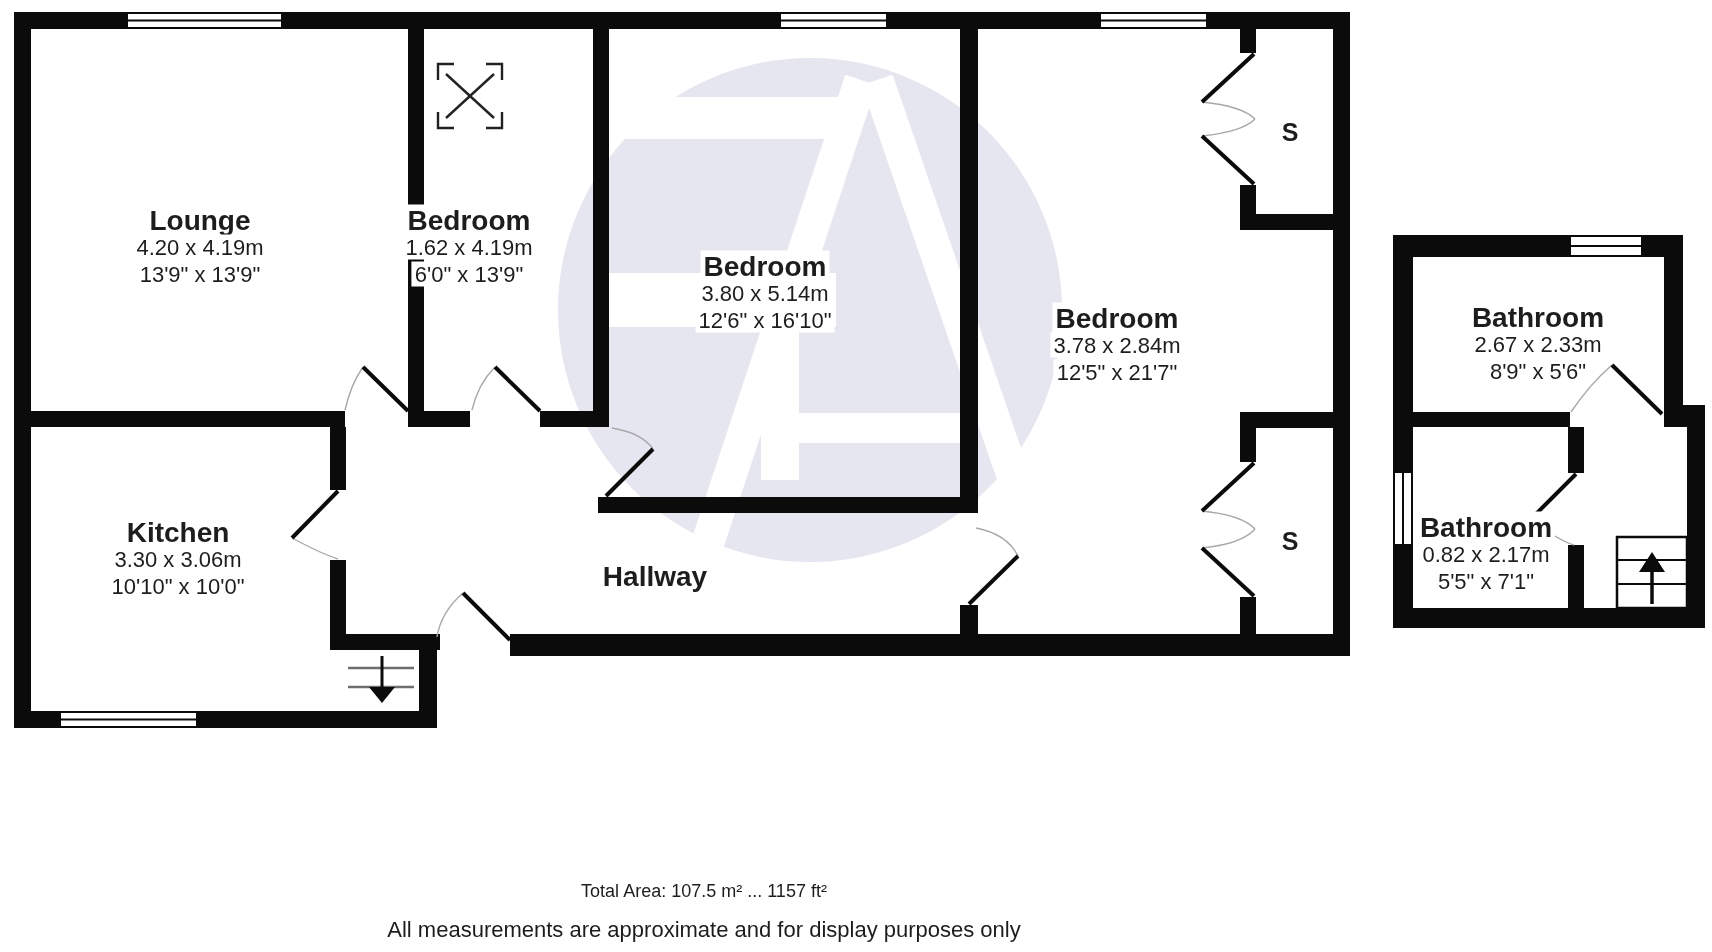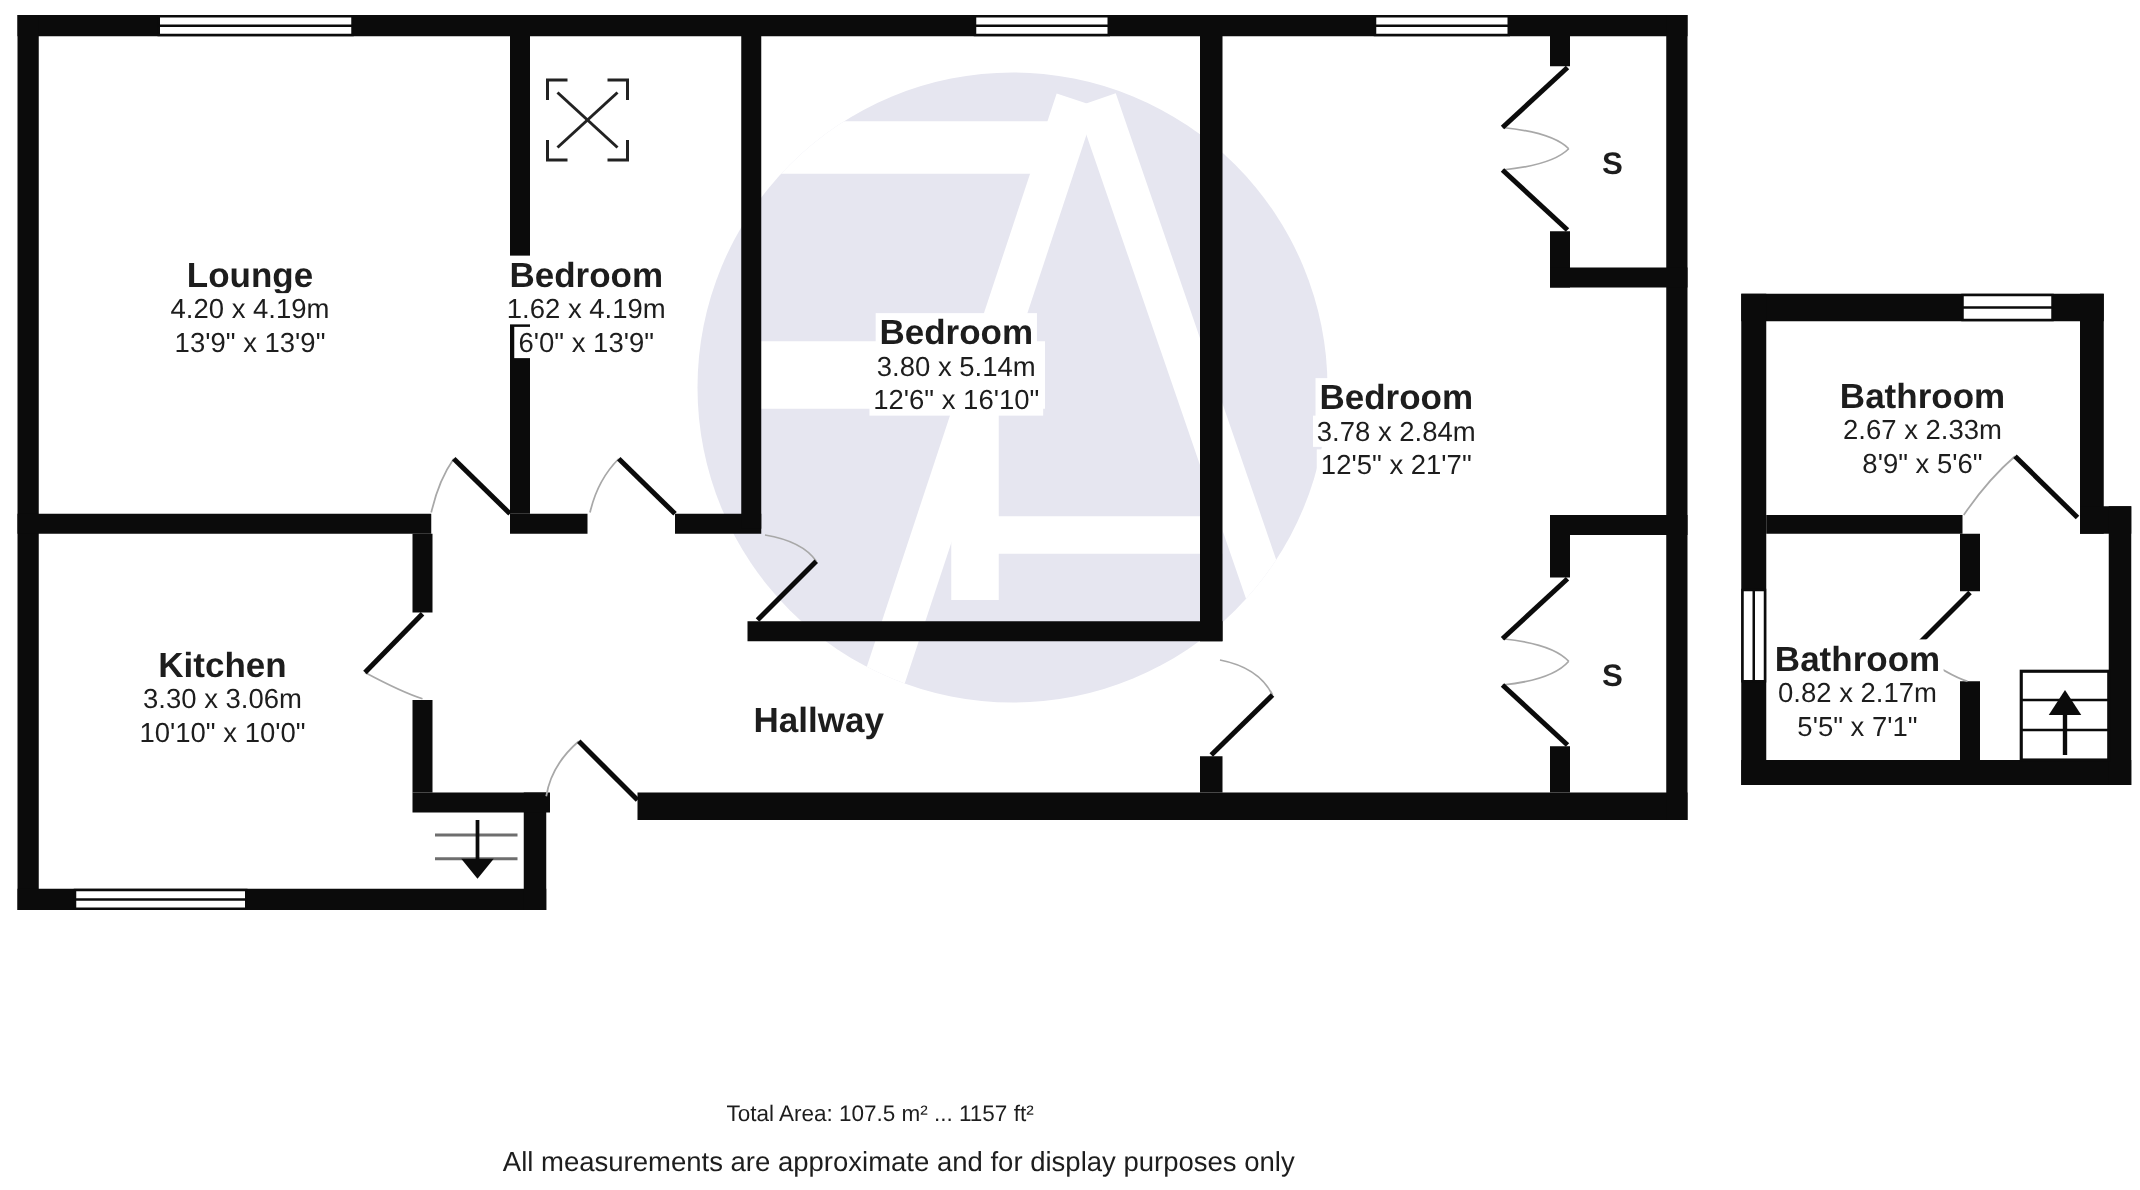--- a/index.html
+++ b/index.html
@@ -6,21 +6,21 @@
   body{font-family:"Liberation Sans", sans-serif;color:#1d1d1d;}
   .plan{position:relative;width:1712px;height:952px;background:#ffffff;overflow:hidden;}
   .plan svg{position:absolute;left:0;top:0;}
   .room-label{position:absolute;transform:translate(-50%,-50%);text-align:center;white-space:nowrap;}
   .room-label .name{font-weight:bold;font-size:28px;line-height:27px;}
   .room-label .dim{font-size:22px;line-height:27px;}
   .room-label span{background:#ffffff;padding:0 3px;}
   .s-label{position:absolute;transform:translate(-50%,-50%);font-weight:bold;font-size:25px;}
   .footer-line{position:absolute;transform:translate(-50%,-50%);white-space:nowrap;text-align:center;}
   #footer-total{font-size:18px;}
-  #footer-disclaimer{font-size:22px;margin-left:15px;}
+  #footer-disclaimer{font-size:22px;}
 </style>
 </head>
 <body>
 
 <div class="plan">
 
   <svg width="1712" height="952" viewBox="0 0 1712 952">
     <defs>
       <clipPath id="wm-clip">
           <circle cx="810" cy="310" r="252"></circle>

